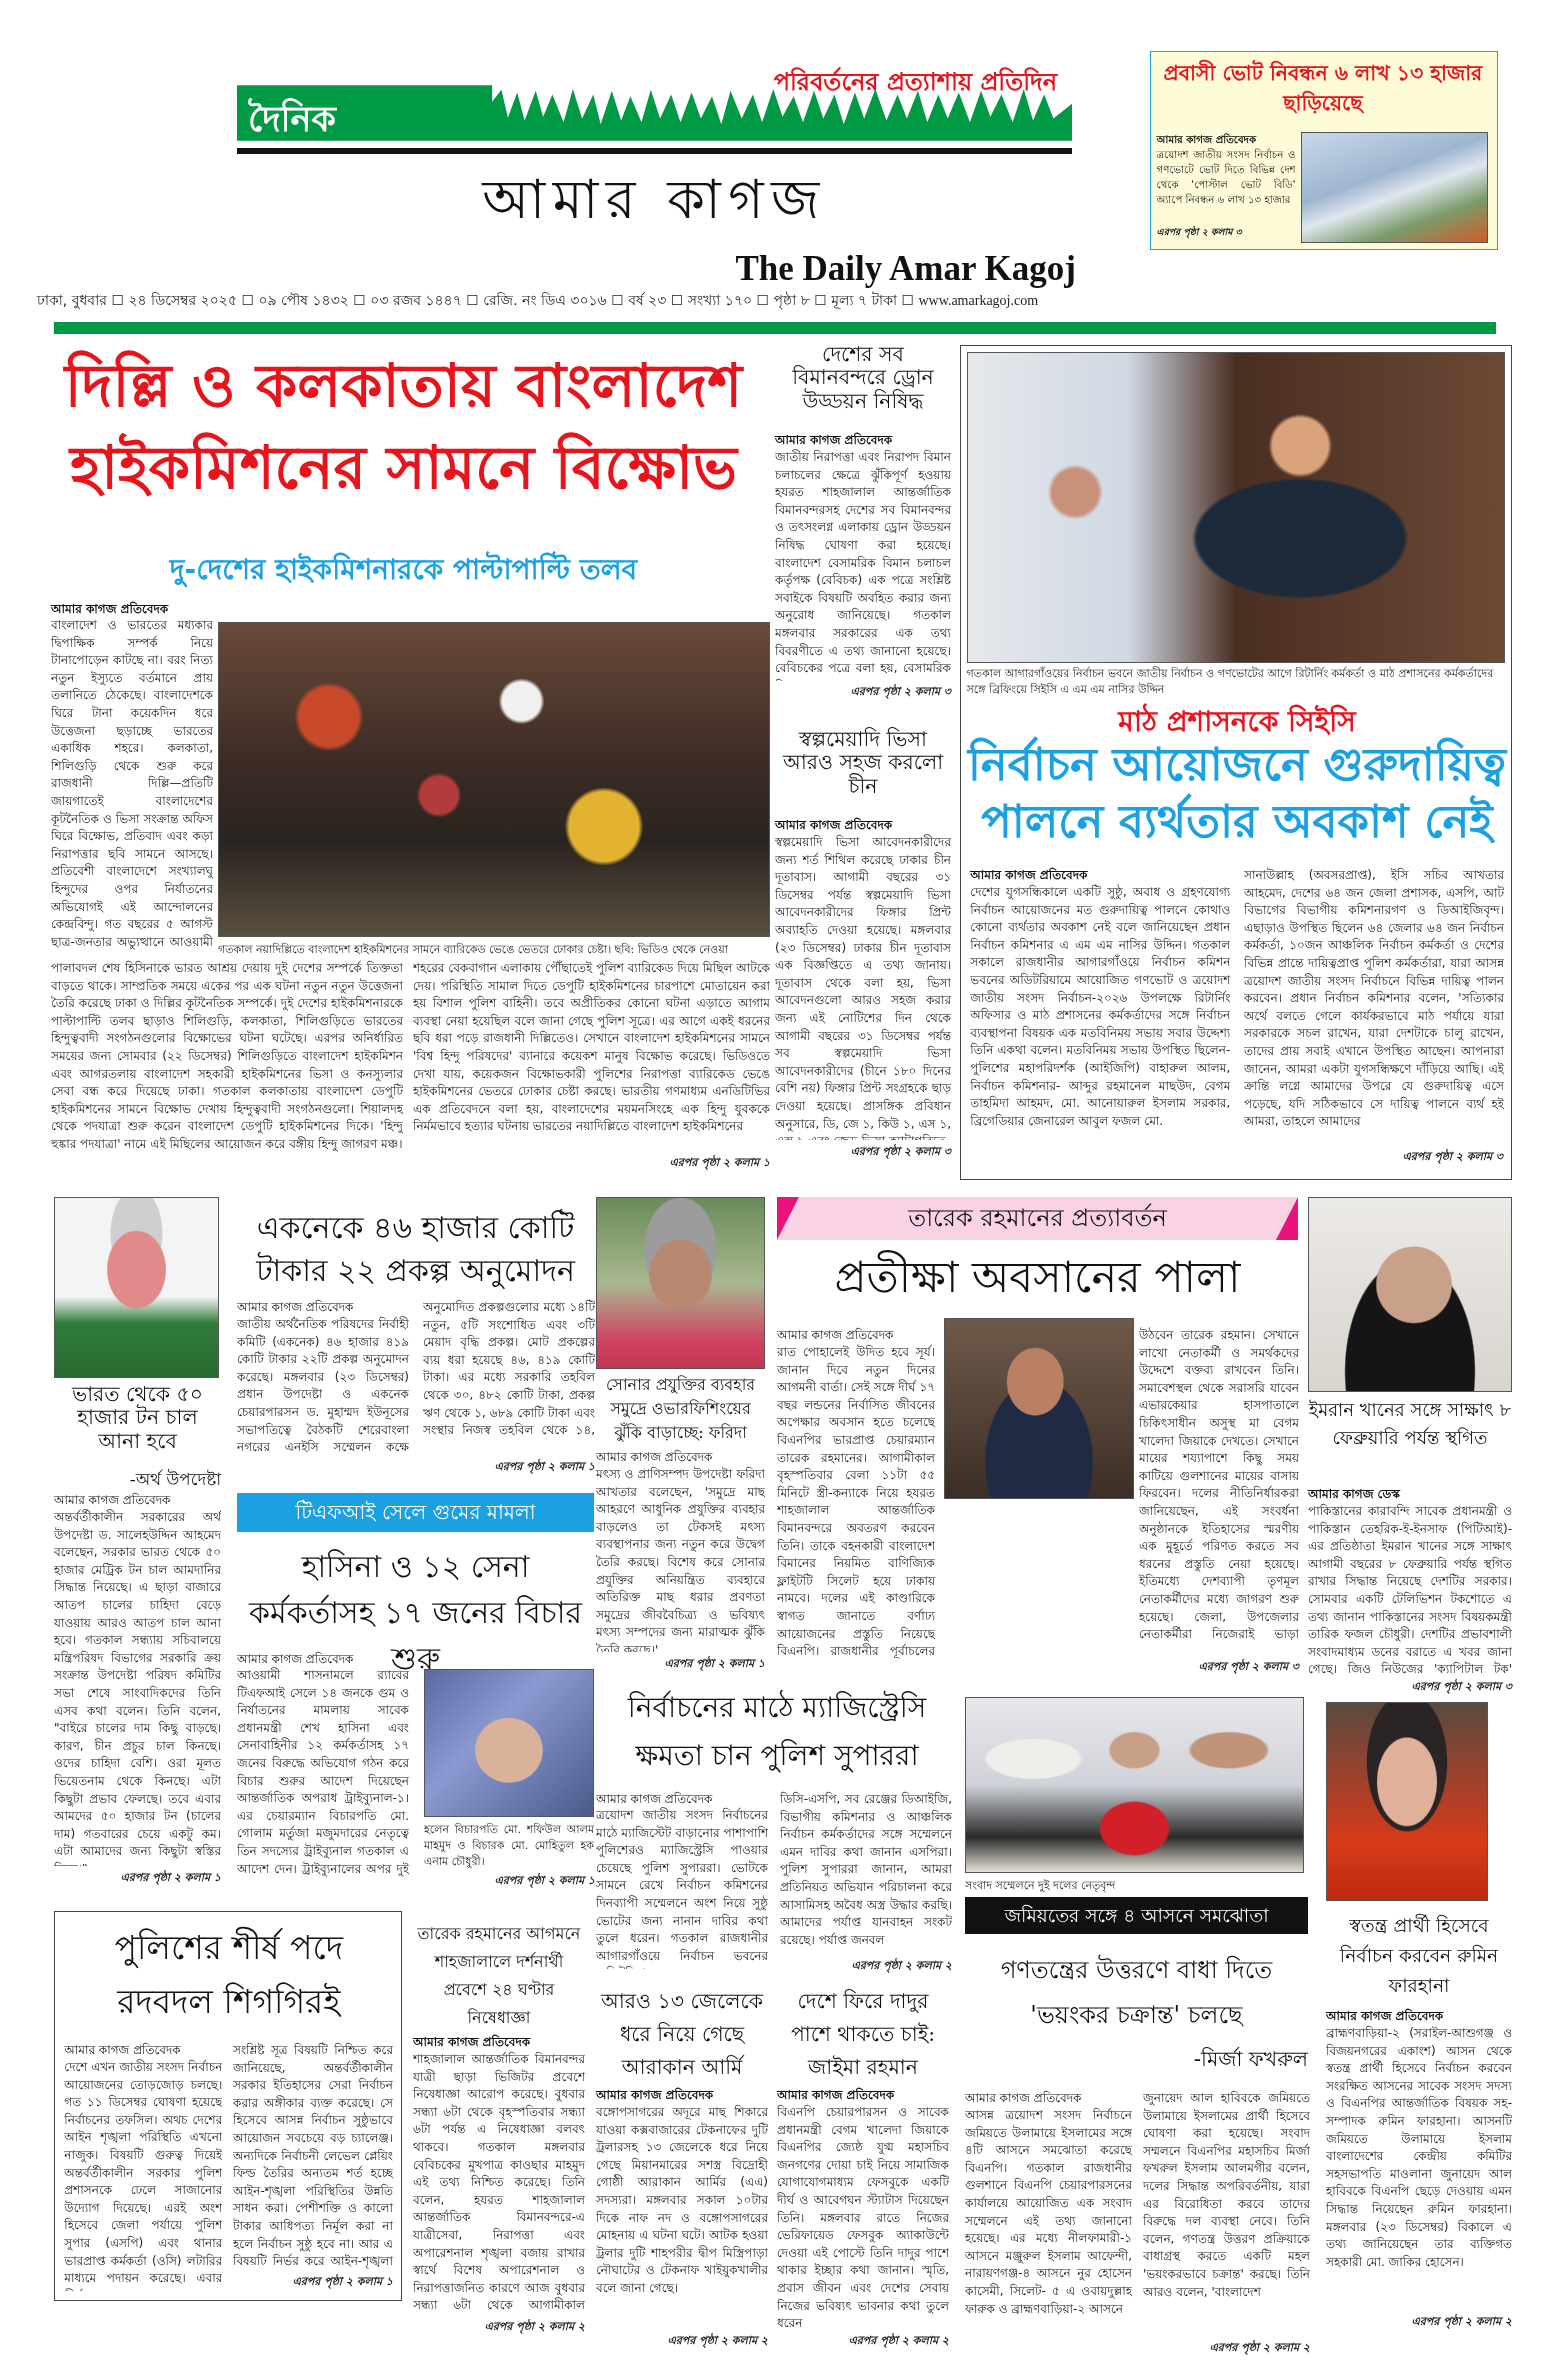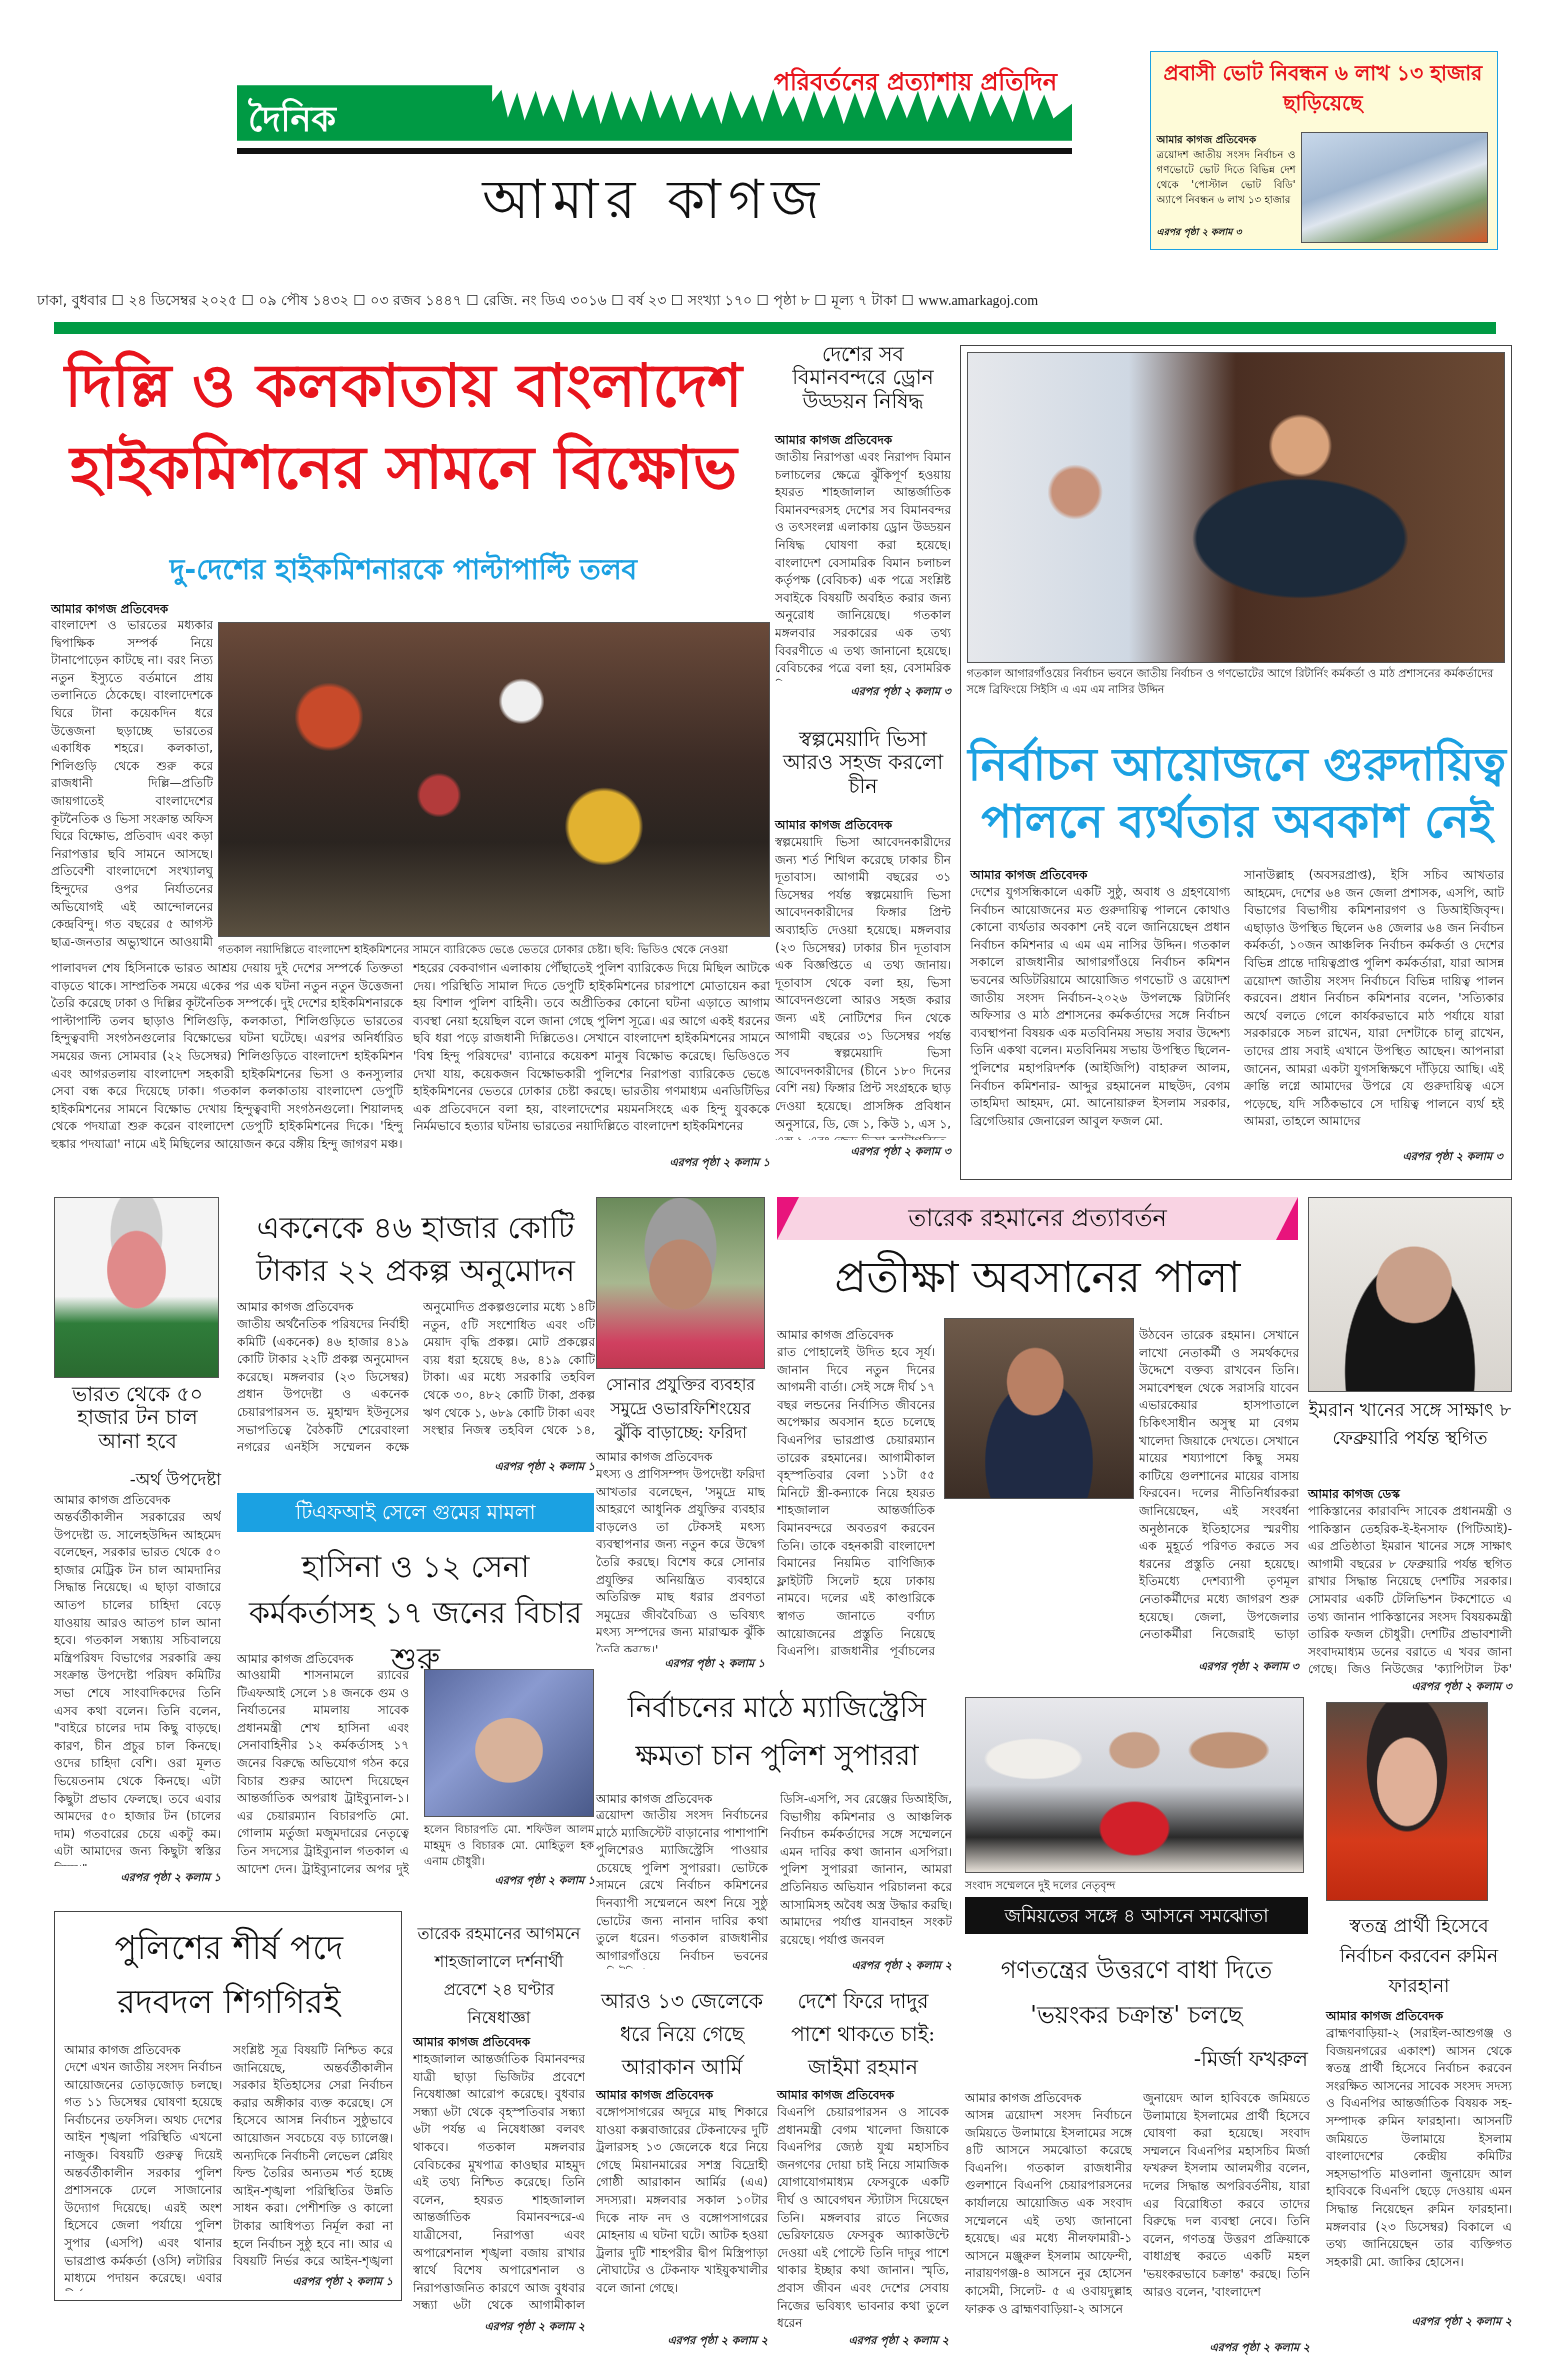--- a/index.html
+++ b/index.html
@@ -19,20 +19,21 @@
 <div class="abs" style="left:0;top:0;width:1546px;height:325px;">
   <div class="abs" style="left:649px;top:63px;width:408px;font-size:24px;font-weight:bold;color:#e8141c;text-align:right;font-family:'DejaVu Serif',serif;">পরিবর্তনের প্রত্যাশায় প্রতিদিন</div>
   <div class="abs" style="left:237px;top:85px;width:835px;height:56px;">
     <svg width="835" height="56" viewBox="0 0 900 60">
       <path d="M0 0 H275 V18 L285 5 L292 35 L302 8 L310 38 L322 6 L330 34 L340 10 L352 40 L362 4 L372 36 L384 10 L392 42 L404 6 L414 38 L424 12 L436 40 L446 5 L456 36 L468 10 L478 40 L490 8 L500 36 L512 12 L522 42 L532 6 L544 36 L556 10 L566 40 L578 4 L588 34 L600 12 L610 40 L622 6 L632 36 L644 10 L654 42 L666 8 L676 36 L688 4 L700 38 L712 10 L722 36 L734 6 L744 40 L756 10 L766 36 L778 8 L790 40 L802 6 L812 34 L824 10 L836 40 L848 4 L858 38 L870 10 L880 36 L900 20 V60 H0 Z" fill="#009a44"></path>
     </svg>
     <div class="abs" style="left:11px;top:7.4px;font-size:35px;color:#fff;font-weight:bold;font-family:'DejaVu Serif',serif;">দৈনিক</div>
   </div>
   <div class="abs" style="left:237px;top:148px;width:835px;height:5.6px;background:#111;"></div>
   <div class="abs" style="left:237px;top:153px;width:835px;font-size:54px;font-weight:normal;letter-spacing:7.4px;color:#111;text-align:center;line-height:93px;font-family:'DejaVu Serif',serif;">আমার কাগজ</div>
+  <div class="abs" style="left:594px;top:249px;width:482px;font-size:35px;font-weight:bold;font-family:'Liberation Serif',serif;text-align:right;color:#111;">The Daily Amar Kagoj</div>
 
   <div class="abs" style="left:1150px;top:51px;width:348px;height:199px;background:#fefbd8;border:1.9px solid #1ba1e2;">
     <div class="abs" style="left:7.4px;top:5.6px;width:329px;font-size:20.4px;font-weight:bold;color:#e8141c;text-align:center;line-height:30px;">প্রবাসী ভোট নিবন্ধন ৬ লাখ ১৩ হাজার ছাড়িয়েছে</div>
     <div class="abs" style="left:5.6px;top:80px;width:139px;font-size:10.2px;font-weight:bold;">আমার কাগজ প্রতিবেদক</div>
     <div class="abs" style="left:5.6px;top:95px;width:139px;font-size:10.2px;line-height:15px;text-align:justify;">ত্রয়োদশ জাতীয় সংসদ নির্বাচন ও গণভোটে ভোট দিতে বিভিন্ন দেশ থেকে 'পোস্টাল ভোট বিডি' অ্যাপে নিবন্ধন ৬ লাখ ১৩ হাজার</div>
     <div class="abs" style="left:5.6px;top:173px;width:139px;font-size:9.3px;font-style:italic;font-weight:bold;">এরপর পৃষ্ঠা ২ কলাম ৩</div>
     <div class="abs photo" style="left:150px;top:80px;width:187px;height:111px;background:linear-gradient(160deg,#c8d8ea 0%,#9fb5cf 40%,#dfe6ef 55%,#7a9c6a 75%,#d35a2a 100%);"></div>
   </div>
 
   <div class="abs" style="left:37px;top:289px;width:1466px;font-size:14px;color:#222;white-space:nowrap;">
@@ -82,20 +83,21 @@
   <div class="abs cont" style="left:0;top:416px;width:176px;">এরপর পৃষ্ঠা ২ কলাম ৩</div>
 </div>
 
 <div class="abs box" style="left:960px;top:345px;width:552px;height:835px;">
   <div class="abs photo" style="left:5.6px;top:5.6px;width:538px;height:311px;background:
        radial-gradient(circle at 62% 30%,#d9a37c 0 7%,transparent 8%),
        radial-gradient(ellipse at 62% 60%,#1c2a3a 0 22%,transparent 23%),
        radial-gradient(circle at 20% 45%,#c8927a 0 5%,transparent 6%),
        linear-gradient(90deg,#e6e8ec 0%,#cfd8e3 30%,#4a2e22 50%,#6b4a34 100%);"></div>
   <div class="abs cap" style="left:5.6px;top:320px;width:538px;">গতকাল আগারগাঁওয়ের নির্বাচন ভবনে জাতীয় নির্বাচন ও গণভোটের আগে রিটার্নিং কর্মকর্তা ও মাঠ প্রশাসনের কর্মকর্তাদের সঙ্গে ব্রিফিংয়ে সিইসি এ এম এম নাসির উদ্দিন</div>
+  <div class="abs" style="left:0;top:354px;width:552px;font-size:28px;font-weight:bold;color:#e8141c;text-align:center;">মাঠ প্রশাসনকে সিইসি</div>
   <div class="abs" style="left:0;top:390px;width:552px;font-size:45px;font-weight:bold;color:#1ba1e2;text-align:center;line-height:58px;">নির্বাচন আয়োজনে গুরুদায়িত্ব</div>
   <div class="abs" style="left:0;top:447px;width:552px;font-size:45px;font-weight:bold;color:#1ba1e2;text-align:center;line-height:58px;">পালনে ব্যর্থতার অবকাশ নেই</div>
   <div class="abs by" style="left:9.3px;top:521px;width:260px;">আমার কাগজ প্রতিবেদক</div>
   <div class="abs txt" style="left:9.3px;top:538px;width:260px;height:278px;overflow:hidden;">দেশের যুগসন্ধিকালে একটি সুষ্ঠু, অবাধ ও গ্রহণযোগ্য নির্বাচন আয়োজনের মত গুরুদায়িত্ব পালনে কোথাও কোনো ব্যর্থতার অবকাশ নেই বলে জানিয়েছেন প্রধান নির্বাচন কমিশনার এ এম এম নাসির উদ্দিন। গতকাল সকালে রাজধানীর আগারগাঁওয়ে নির্বাচন কমিশন ভবনের অডিটরিয়ামে আয়োজিত গণভোট ও ত্রয়োদশ জাতীয় সংসদ নির্বাচন-২০২৬ উপলক্ষে রিটার্নিং অফিসার ও মাঠ প্রশাসনের কর্মকর্তাদের সঙ্গে নির্বাচন ব্যবস্থাপনা বিষয়ক এক মতবিনিময় সভায় সবার উদ্দেশ্য তিনি একথা বলেন। মতবিনিময় সভায় উপস্থিত ছিলেন- পুলিশের মহাপরিদর্শক (আইজিপি) বাহারুল আলম, নির্বাচন কমিশনার- আব্দুর রহমানেল মাছউদ, বেগম তাহমিদা আহমদ, মো. আনোয়ারুল ইসলাম সরকার, ব্রিগেডিয়ার জেনারেল আবুল ফজল মো.</div>
   <div class="abs txt" style="left:283px;top:521px;width:260px;height:278px;overflow:hidden;">সানাউল্লাহ (অবসরপ্রাপ্ত), ইসি সচিব আখতার আহমেদ, দেশের ৬৪ জন জেলা প্রশাসক, এসপি, আট বিভাগের বিভাগীয় কমিশনারগণ ও ডিআইজিবৃন্দ। এছাড়াও উপস্থিত ছিলেন ৬৪ জেলার ৬৪ জন নির্বাচন কর্মকর্তা, ১০জন আঞ্চলিক নির্বাচন কর্মকর্তা ও দেশের বিভিন্ন প্রান্তে দায়িত্বপ্রাপ্ত পুলিশ কর্মকর্তারা, যারা আসন্ন ত্রয়োদশ জাতীয় সংসদ নির্বাচনে বিভিন্ন দায়িত্ব পালন করবেন। প্রধান নির্বাচন কমিশনার বলেন, 'সত্যিকার অর্থে বলতে গেলে কার্যকরভাবে মাঠ পর্যায়ে যারা সরকারকে সচল রাখেন, যারা দেশটাকে চালু রাখেন, তাদের প্রায় সবাই এখানে উপস্থিত আছেন। আপনারা জানেন, আমরা একটা যুগসন্ধিক্ষণে দাঁড়িয়ে আছি। এই ক্রান্তি লগ্নে আমাদের উপরে যে গুরুদায়িত্ব এসে পড়েছে, যদি সঠিকভাবে সে দায়িত্ব পালনে ব্যর্থ হই আমরা, তাহলে আমাদের</div>
   <div class="abs cont" style="left:366px;top:803px;width:176px;">এরপর পৃষ্ঠা ২ কলাম ৩</div>
 </div>
 
 <div class="abs" style="left:54px;top:1197px;width:167px;height:696px;">
   <div class="abs photo" style="left:0;top:0;width:165px;height:181px;background:

